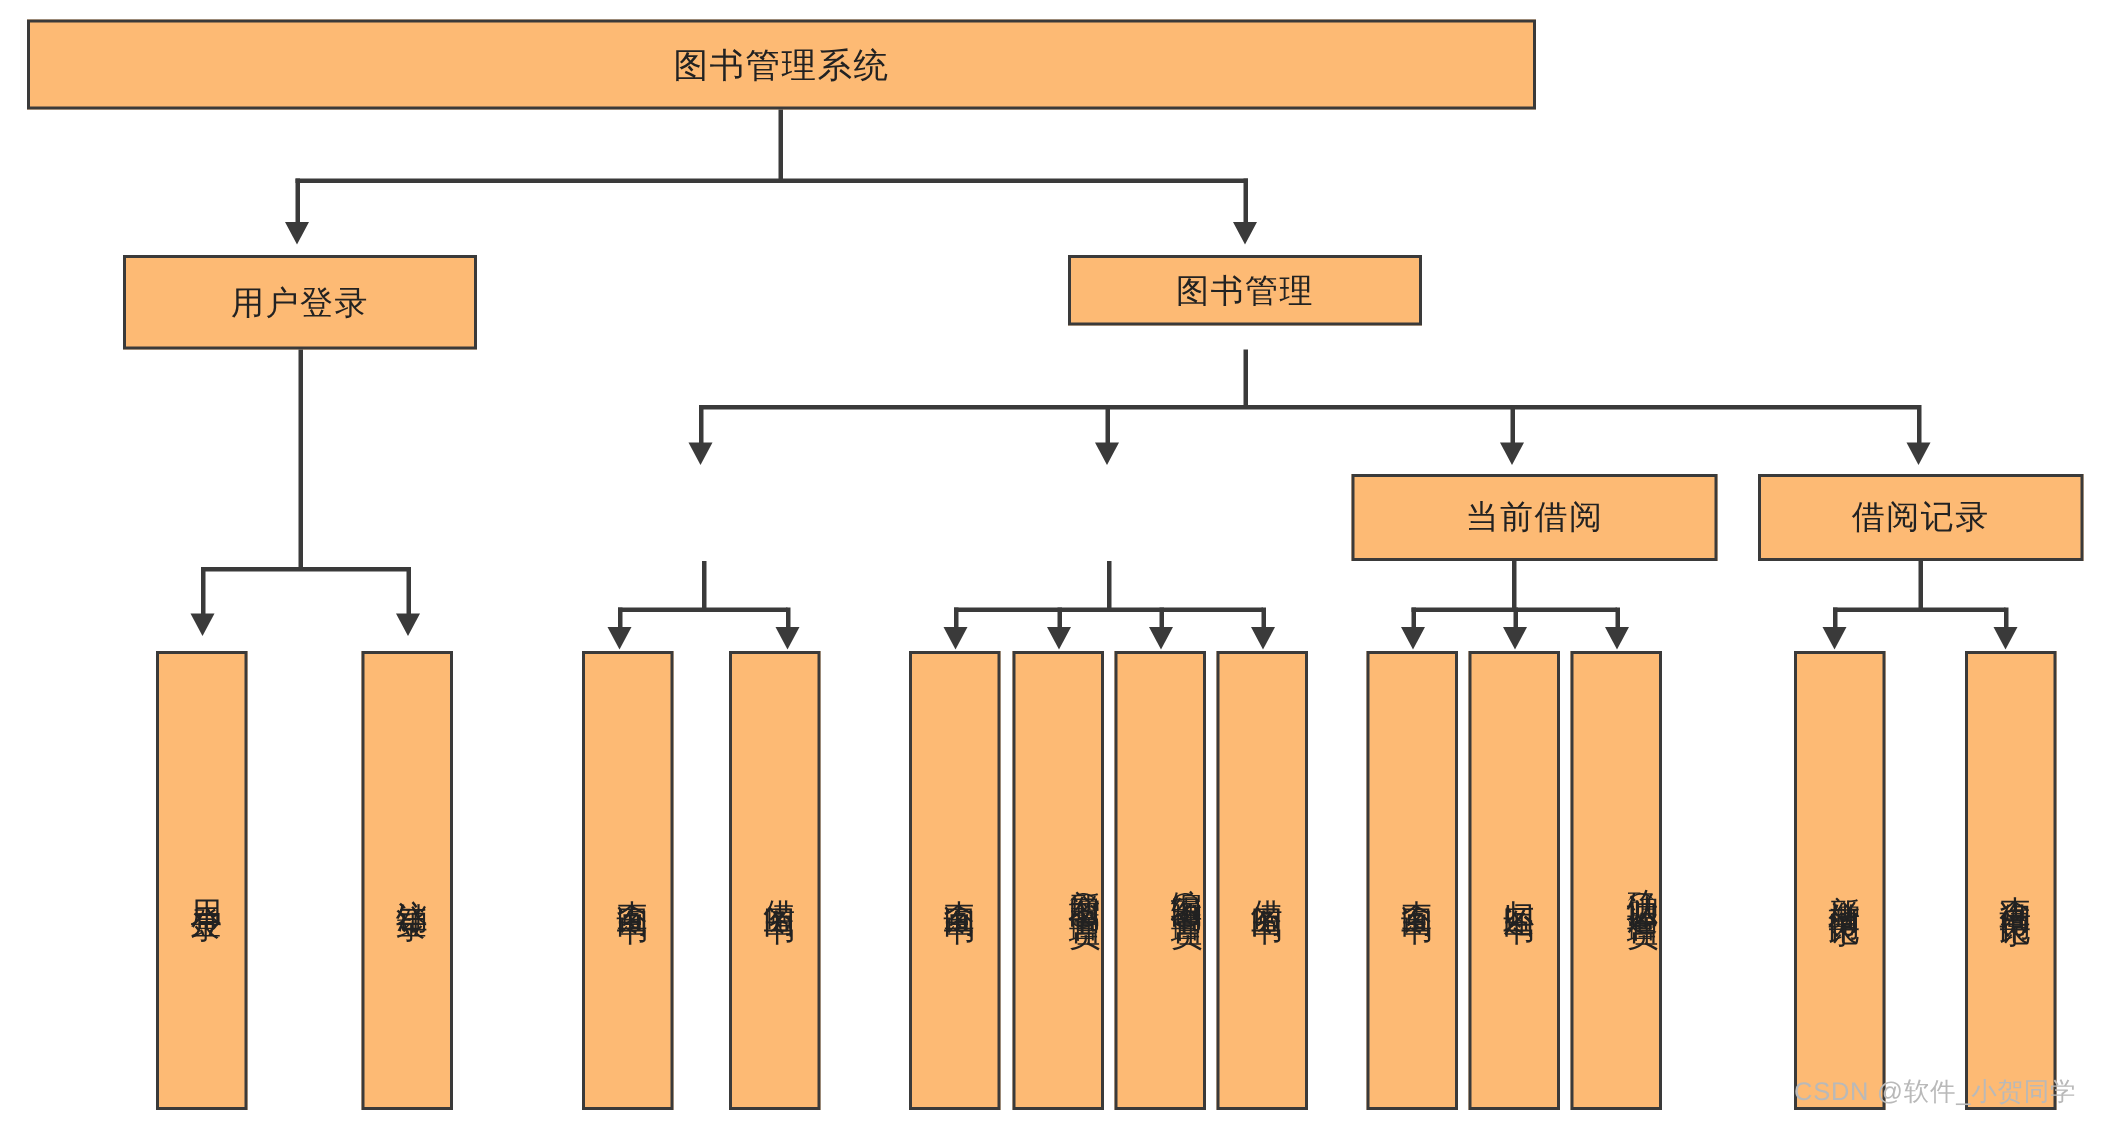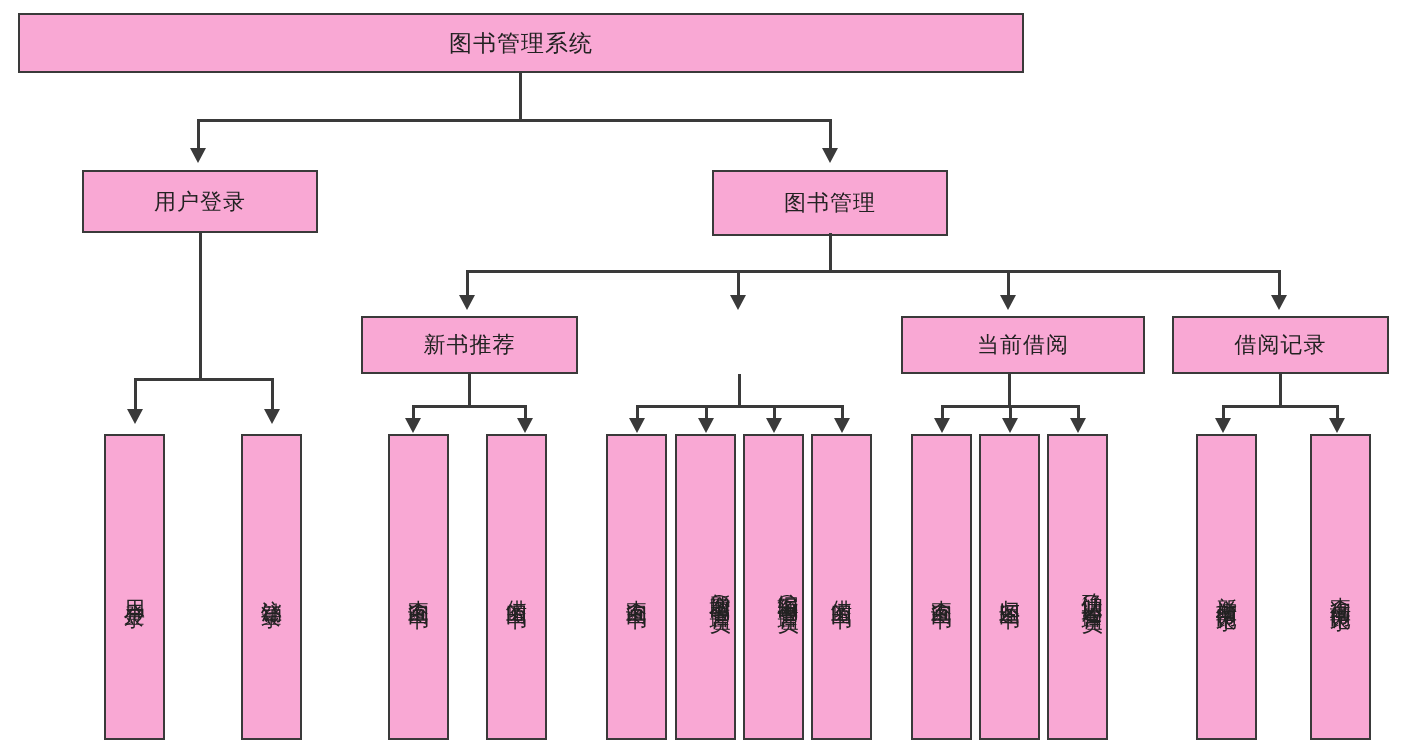--- a/index.html
+++ b/index.html
@@ -1,23 +1,23 @@
 <!DOCTYPE html>
 <html><head>
 <meta charset="utf-8">
 <style>
   html,body{margin:0;padding:0;background:#ffffff;}
   body{width:1405px;height:747px;overflow:hidden;
        font-family:"Liberation Sans","DejaVu Sans",sans-serif;}
   #stage{position:relative;width:1405px;height:747px;background:#fff;}
 
   
-  .node{position:absolute;box-sizing:border-box;background:#f9a8d4;
+  .node{position:absolute;box-sizing:border-box;background:#fdba74;
         border:2.5px solid #3a3a3a;display:flex;align-items:center;
-        justify-content:center;color:#222;}
+        justify-content:center;color:#222;font-family:Liberation Mono, monospace;}
   .node.h{font-size:22px;letter-spacing:1px;}
   .node.root{font-size:23px;}
   .node.v{writing-mode:vertical-rl;text-orientation:upright;
           font-size:21px;letter-spacing:3px;padding-top:4px;}
   .node.v.top{align-items:flex-start;}
   .node.v.mid{align-items:center;}
 
   
   .ln{position:absolute;background:#3a3a3a;}
   .vl{width:2.5px;}
@@ -42,21 +42,21 @@
   <div class="ln hl" style="left:197px;top:119px;width:635px;"></div>
 
   <div class="ln vl" style="left:197px;top:119px;height:31px;"></div>
   <div class="arw" style="left:190px;top:148px;"></div>
 
   <div class="ln vl" style="left:829px;top:119px;height:31px;"></div>
   <div class="arw" style="left:822px;top:148px;"></div>
 
   <div class="node h" style="left:82px;top:170px;width:236px;height:63px;">用户登录</div>
 
-  <div class="node h" style="left:712px;top:170px;width:236px;height:66px;">图书管理</div>
+  <div class="node h" style="left:712px;top:170px;width:236px;height:47px;">图书管理</div>
 
   <div class="ln vl" style="left:199px;top:233px;height:147px;"></div>
   <div class="ln hl" style="left:134px;top:378px;width:138px;"></div>
   <div class="ln vl" style="left:134px;top:378px;height:33px;"></div>
   <div class="arw" style="left:127px;top:409px;"></div>
   <div class="ln vl" style="left:271px;top:378px;height:33px;"></div>
   <div class="arw" style="left:264px;top:409px;"></div>
 
   <div class="node v mid" style="left:104px;top:434px;width:61px;height:306px;">用户登录</div>
   <div class="node v mid" style="left:241px;top:434px;width:61px;height:306px;">注销登录</div>
@@ -69,21 +69,20 @@
 
   <div class="ln vl" style="left:737px;top:270px;height:27px;"></div>
   <div class="arw" style="left:730px;top:295px;"></div>
 
   <div class="ln vl" style="left:1007px;top:270px;height:27px;"></div>
   <div class="arw" style="left:1000px;top:295px;"></div>
 
   <div class="ln vl" style="left:1278px;top:270px;height:27px;"></div>
   <div class="arw" style="left:1271px;top:295px;"></div>
 
-  <div class="node h" style="left:361px;top:316px;width:217px;height:58px;">新书推荐</div>
   <div class="node h" style="left:901px;top:316px;width:244px;height:58px;">当前借阅</div>
   <div class="node h" style="left:1172px;top:316px;width:217px;height:58px;">借阅记录</div>
 
   <div class="ln vl" style="left:468px;top:374px;height:33px;"></div>
   <div class="ln hl" style="left:412px;top:405px;width:113px;"></div>
   <div class="ln vl" style="left:412px;top:405px;height:17px;"></div>
   <div class="arw" style="left:405px;top:418px;"></div>
   <div class="ln vl" style="left:524px;top:405px;height:17px;"></div>
   <div class="arw" style="left:517px;top:418px;"></div>
 
@@ -122,14 +121,15 @@
   <div class="ln vl" style="left:1279px;top:374px;height:33px;"></div>
   <div class="ln hl" style="left:1222px;top:405px;width:115px;"></div>
   <div class="ln vl" style="left:1222px;top:405px;height:17px;"></div>
   <div class="arw" style="left:1215px;top:418px;"></div>
   <div class="ln vl" style="left:1336px;top:405px;height:17px;"></div>
   <div class="arw" style="left:1329px;top:418px;"></div>
 
   <div class="node v mid" style="left:1196px;top:434px;width:61px;height:306px;">新增借阅记录</div>
   <div class="node v mid" style="left:1310px;top:434px;width:61px;height:306px;">查询借阅记录</div>
 
+  <div id="wm">CSDN @软件_小贺同学</div>
 
 </div>
 
 </body></html>

